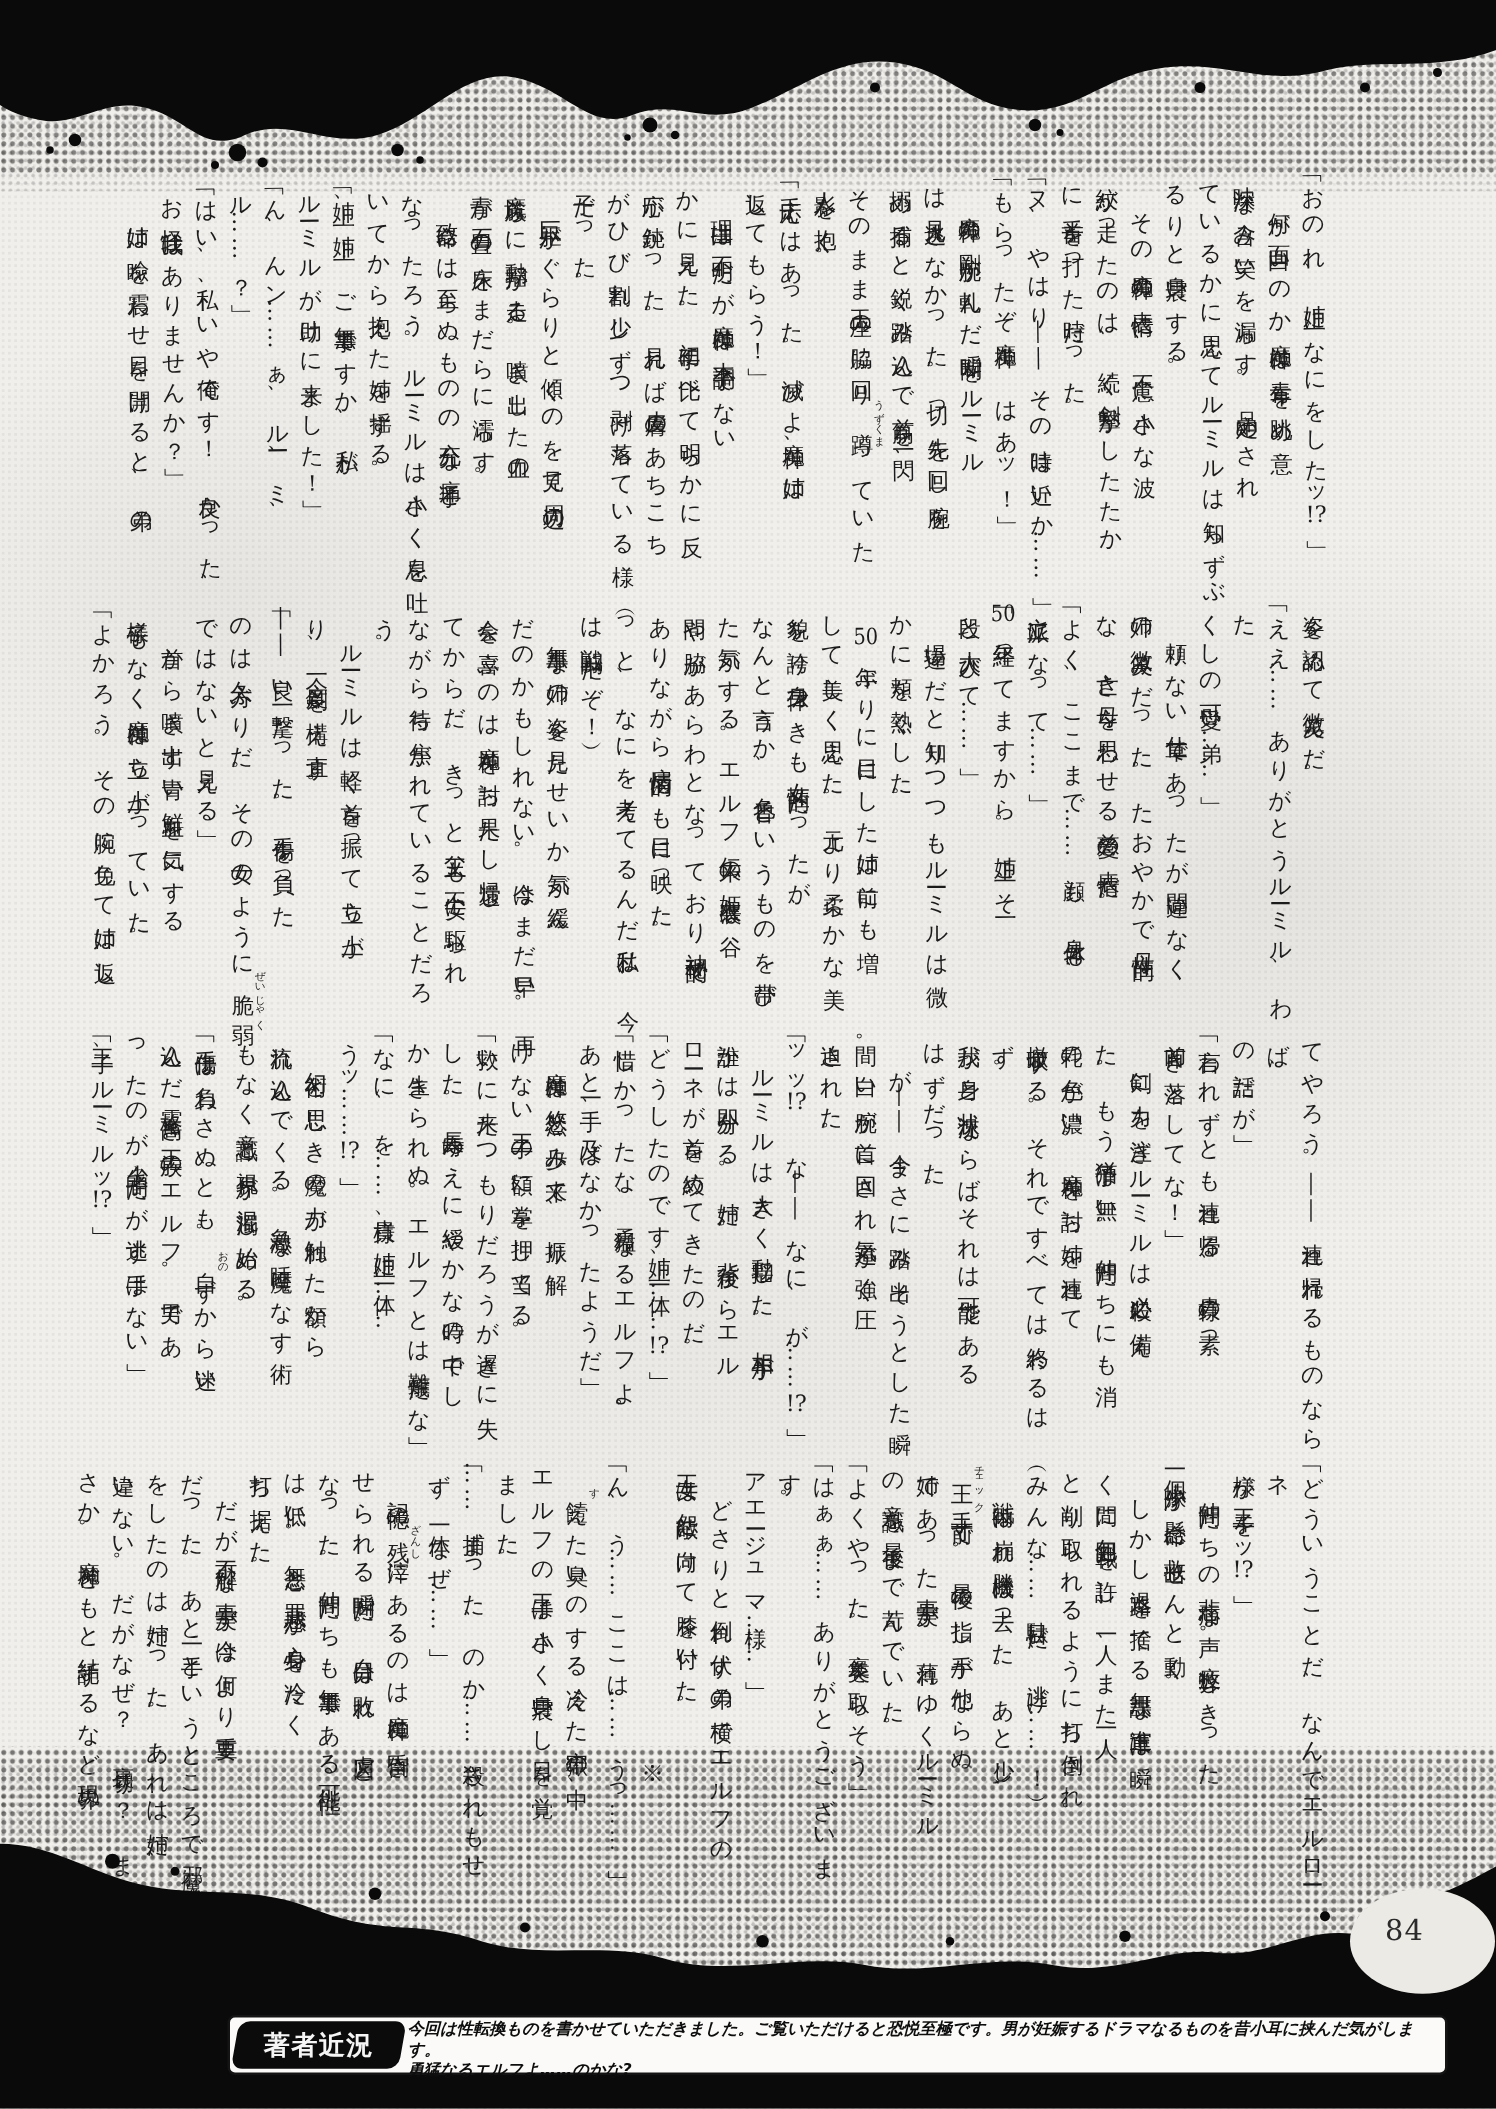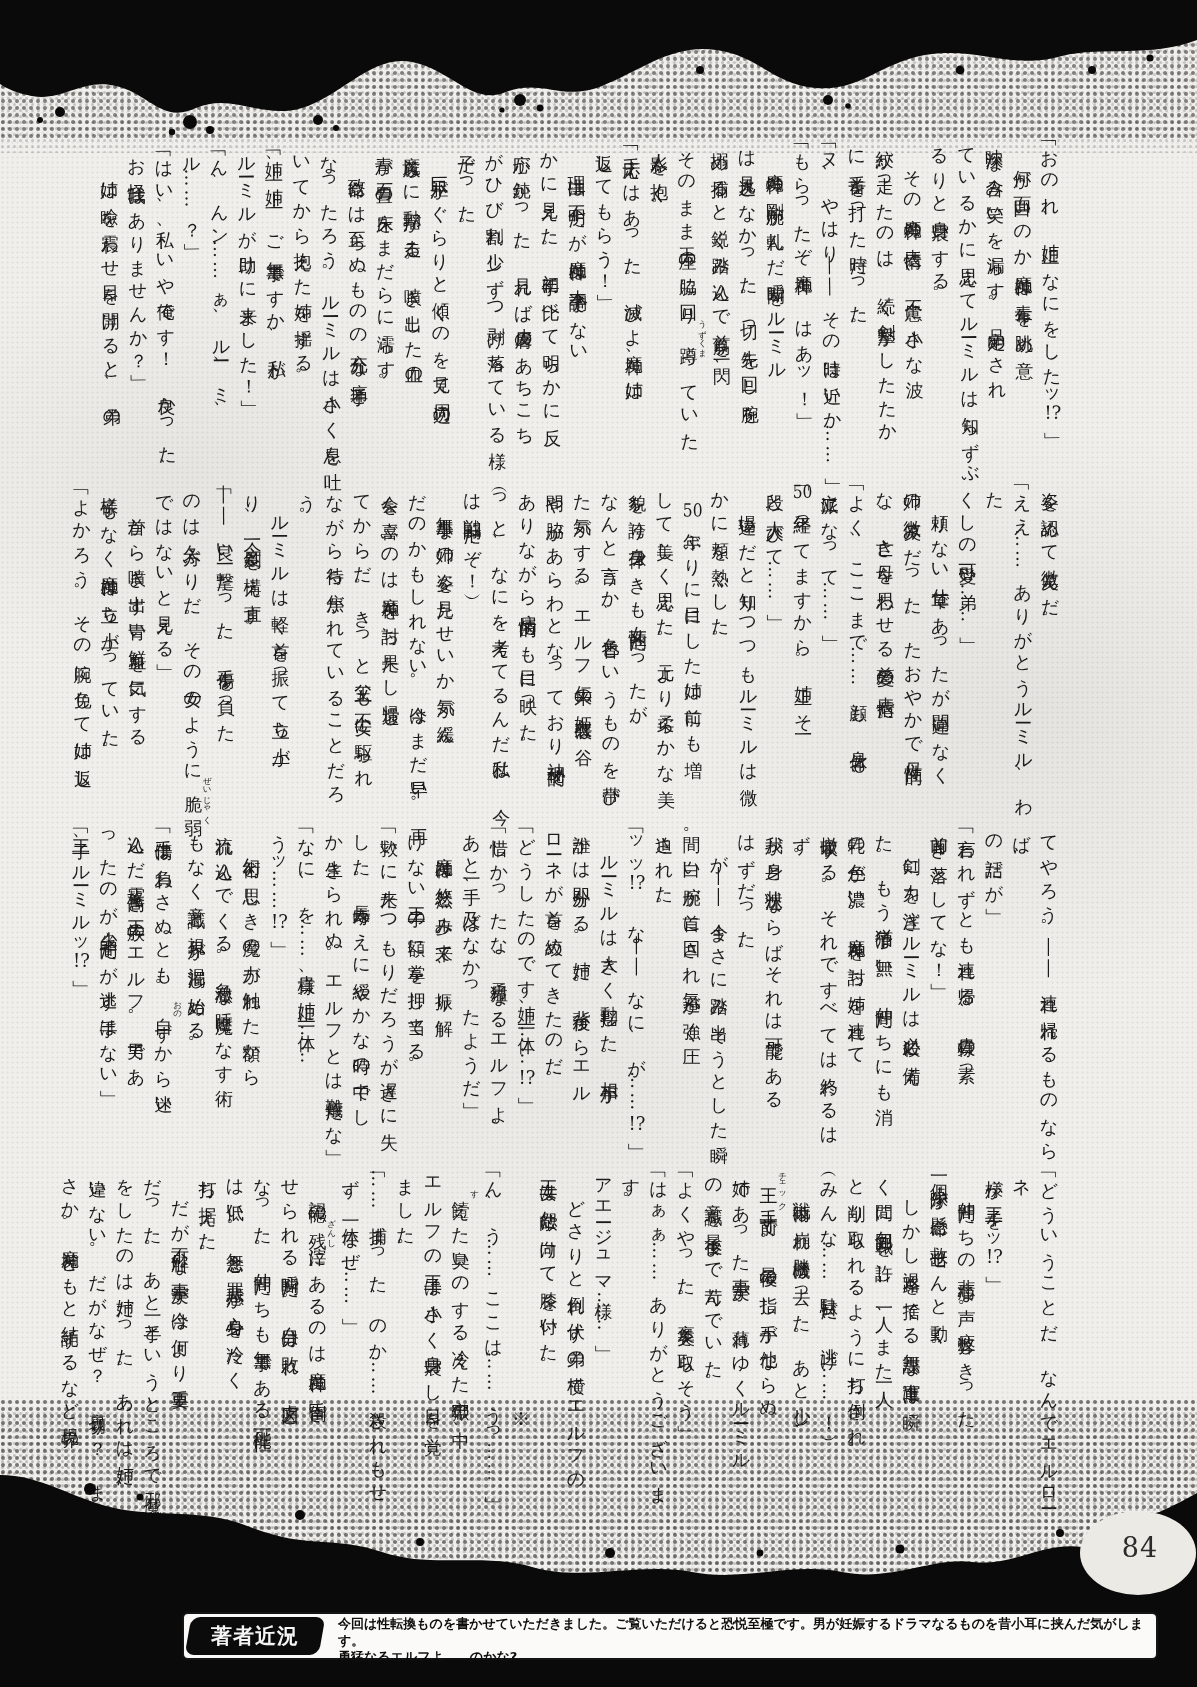--- a/index.html
+++ b/index.html
@@ -35,43 +35,44 @@
   .vblock.b1{top:134px;transform:rotate(-0.7deg);transform-origin:top right;}
   .vblock.b2{top:478px;transform:rotate(-0.3deg);transform-origin:top right;}
   .vblock.b3{top:822px;}
   .vblock.b4{top:1166px;}
   .vline{margin:0;padding:0;}
   ruby{ruby-position:over;}
   rt{font-size:8.5px;letter-spacing:0;font-family:"DejaVu Serif","Liberation Serif",serif;}
   .tcy{text-combine-upright:all;-webkit-text-combine:horizontal;letter-spacing:0;}
   .page-number{
     position:absolute;top:1532px;left:1108px;width:64px;
-    font-size:27px;color:#2b2b2b;letter-spacing:1px;
+    font-size:23px;color:#2b2b2b;letter-spacing:1px;
     font-family:"DejaVu Serif","Liberation Serif",serif;
-    text-align:center;z-index:6;
+    text-align:left;z-index:6;
   }
   .footer-bar{
     position:absolute;left:182px;top:1612px;width:976px;height:48px;
     background:#fbfaf8;border:2px solid #141414;border-radius:6px;
     z-index:5;box-sizing:border-box;
   }
   .footer-tab{
     position:absolute;left:188px;top:1617px;width:134px;height:38px;
     background:#0b0b0b;border-radius:9px;transform:skewX(-10deg);
     z-index:6;display:flex;align-items:center;justify-content:center;
   }
   .footer-tab .tab-label{
     transform:skewX(10deg);
     color:#f5f5f5;font-size:21px;font-weight:bold;letter-spacing:1px;
     font-family:"DejaVu Sans","Liberation Sans",sans-serif;
   }
   .footer-note{
-    position:absolute;left:338px;top:1616px;width:812px;z-index:6;
+    position:absolute;left:326px;top:1616px;width:812px;z-index:6;
     color:#0d0d0d;font-size:13px;font-weight:bold;line-height:16.5px;
     font-family:"DejaVu Sans","Liberation Sans",sans-serif;
+    font-style:italic;
   }
 </style>
 </head>
 <body>
 
 <div class="page">
 
   <svg class="ink-top" viewBox="0 0 1197 180" aria-hidden="true">
     <defs>
       <pattern id="htdots" width="7" height="7" patternUnits="userSpaceOnUse">

